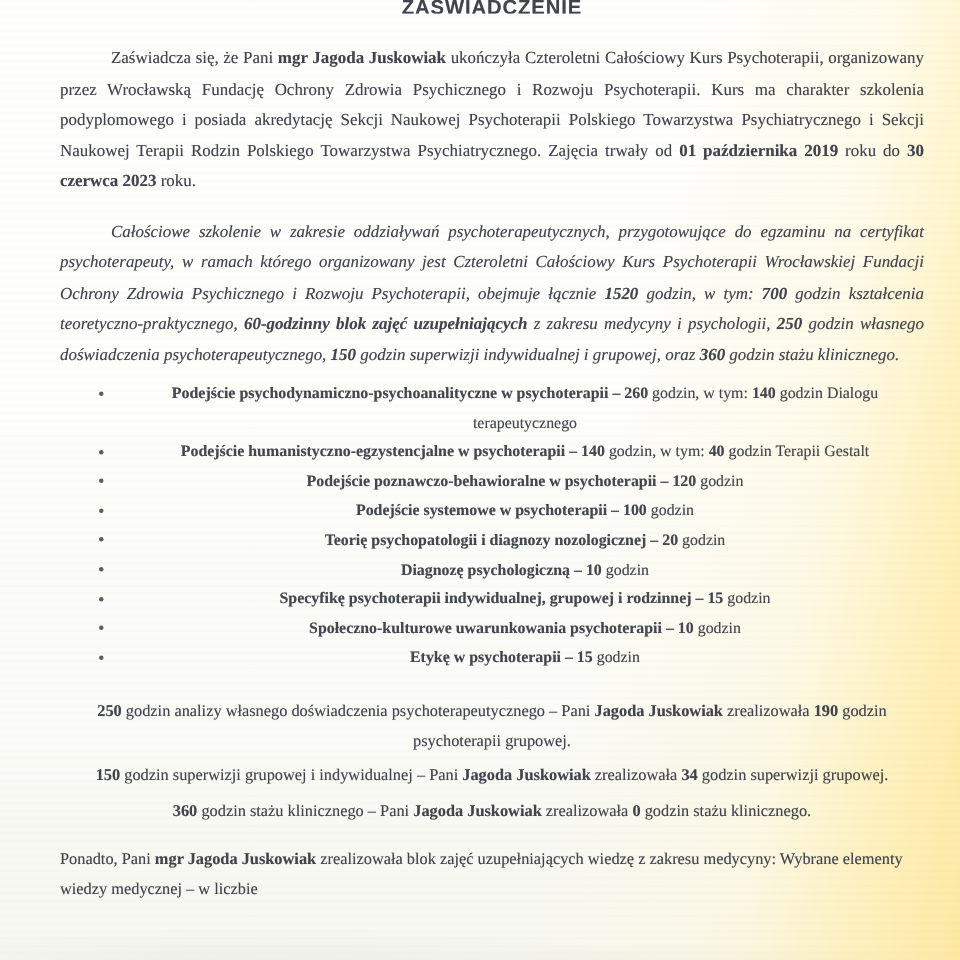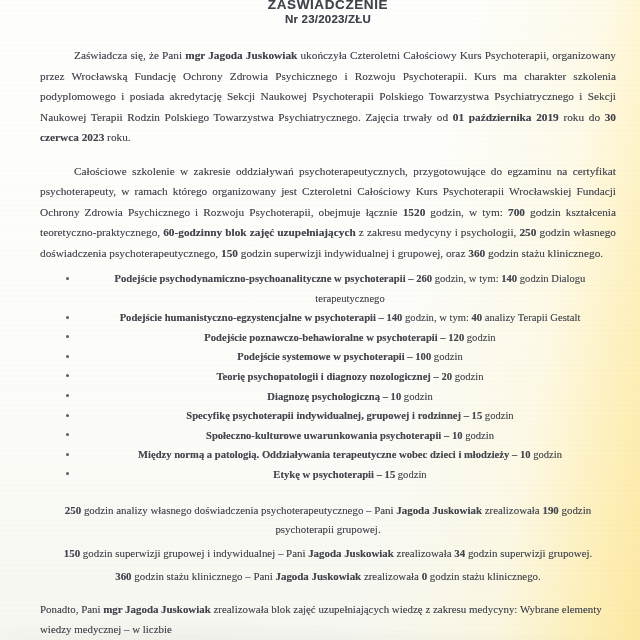--- a/index.html
+++ b/index.html
@@ -96,21 +96,21 @@
   p.para {
     margin: 0;
     text-align: justify;
     text-justify: inter-word;
     font-size: 11.3px;
     line-height: 20.5px;
     color: #41444d;
   }
   p.para.indent { text-indent: 34px; }
   #para-intro { margin-top: 20px; }
-  #para-scope { margin-top: 13px; }
+  #para-scope { margin-top: 13px; font-style: italic; }
 
   .b { font-weight: bold; }
 
   
   #list-intro {
     margin: 15px 0 0 0;
     font-size: 11.3px;
     line-height: 19px;
     color: #41444d;
   }
@@ -161,58 +161,54 @@
   }
 </style>
 </head>
 <body>
 
 <div id="page">
   <div id="content">
 
     <h1 class="doc-title">ZAŚWIADCZENIE</h1>
 
-    <div class="doc-number">Nr 23/2023/ZŁU</div>
 
     <p class="para indent" id="para-intro">
       <span>Zaświadcza się, że Pani </span><span class="b">mgr Jagoda Juskowiak</span><span> ukończyła Czteroletni Całościowy Kurs Psychoterapii, organizowany przez Wrocławską Fundację Ochrony Zdrowia Psychicznego i Rozwoju Psychoterapii. Kurs ma charakter szkolenia podyplomowego i posiada akredytację Sekcji Naukowej Psychoterapii Polskiego Towarzystwa Psychiatrycznego i Sekcji Naukowej Terapii Rodzin Polskiego Towarzystwa Psychiatrycznego. Zajęcia trwały od </span><span class="b">01 października 2019</span><span> roku do </span><span class="b">30 czerwca 2023</span><span> roku.</span>
     </p>
 
     <p class="para indent" id="para-scope">
       <span>Całościowe szkolenie w zakresie oddziaływań psychoterapeutycznych, przygotowujące do egzaminu na certyfikat psychoterapeuty, w ramach którego organizowany jest Czteroletni Całościowy Kurs Psychoterapii Wrocławskiej Fundacji Ochrony Zdrowia Psychicznego i Rozwoju Psychoterapii, obejmuje łącznie </span><span class="b">1520</span><span> godzin, w tym: </span><span class="b">700</span><span> godzin kształcenia teoretyczno-praktycznego, </span><span class="b">60-godzinny blok zajęć uzupełniających</span><span> z zakresu medycyny i psychologii, </span><span class="b">250</span><span> godzin własnego doświadczenia psychoterapeutycznego, </span><span class="b">150</span><span> godzin superwizji indywidualnej i grupowej, oraz </span><span class="b">360</span><span> godzin stażu klinicznego.</span>
     </p>
 
 
     <ul class="course-list">
       <li>
         <span class="bullet"></span><span class="b">Podejście psychodynamiczno-psychoanalityczne w psychoterapii – </span><span class="b">260</span><span> godzin, w tym: </span><span class="b">140</span><span> godzin Dialogu terapeutycznego</span>
       </li>
       <li>
-        <span class="bullet"></span><span class="b">Podejście humanistyczno-egzystencjalne w psychoterapii – </span><span class="b">140</span><span> godzin, w tym: </span><span class="b">40</span><span> analizy Terapii Gestalt</span>
+        <span class="bullet"></span><span class="b">Podejście humanistyczno-egzystencjalne w psychoterapii – </span><span class="b">140</span><span> godzin, w tym: </span><span class="b">40</span><span> godzin Terapii Gestalt</span>
       </li>
       <li>
         <span class="bullet"></span><span class="b">Podejście poznawczo-behawioralne w psychoterapii – </span><span class="b">120</span><span> godzin</span>
       </li>
       <li>
         <span class="bullet"></span><span class="b">Podejście systemowe w psychoterapii – </span><span class="b">100</span><span> godzin</span>
       </li>
       <li>
         <span class="bullet"></span><span class="b">Teorię psychopatologii i diagnozy nozologicznej – </span><span class="b">20</span><span> godzin</span>
       </li>
       <li>
         <span class="bullet"></span><span class="b">Diagnozę psychologiczną – </span><span class="b">10</span><span> godzin</span>
       </li>
       <li>
         <span class="bullet"></span><span class="b">Specyfikę psychoterapii indywidualnej, grupowej i rodzinnej – </span><span class="b">15</span><span> godzin</span>
       </li>
       <li>
         <span class="bullet"></span><span class="b">Społeczno-kulturowe uwarunkowania psychoterapii – </span><span class="b">10</span><span> godzin</span>
-      </li>
-      <li>
-        <span class="bullet"></span><span class="b">Między normą a patologią. Oddziaływania terapeutyczne wobec dzieci i młodzieży – </span><span class="b">10</span><span> godzin</span>
       </li>
       <li>
         <span class="bullet"></span><span class="b">Etykę w psychoterapii – </span><span class="b">15</span><span> godzin</span>
       </li>
     </ul>
 
     <div class="summary-block">
       <p class="summary">
         <span class="b">250</span><span> godzin analizy własnego doświadczenia psychoterapeutycznego – Pani </span><span class="b">Jagoda Juskowiak</span><span> zrealizowała </span><span class="b">190</span><span> godzin psychoterapii grupowej.</span>
       </p>

